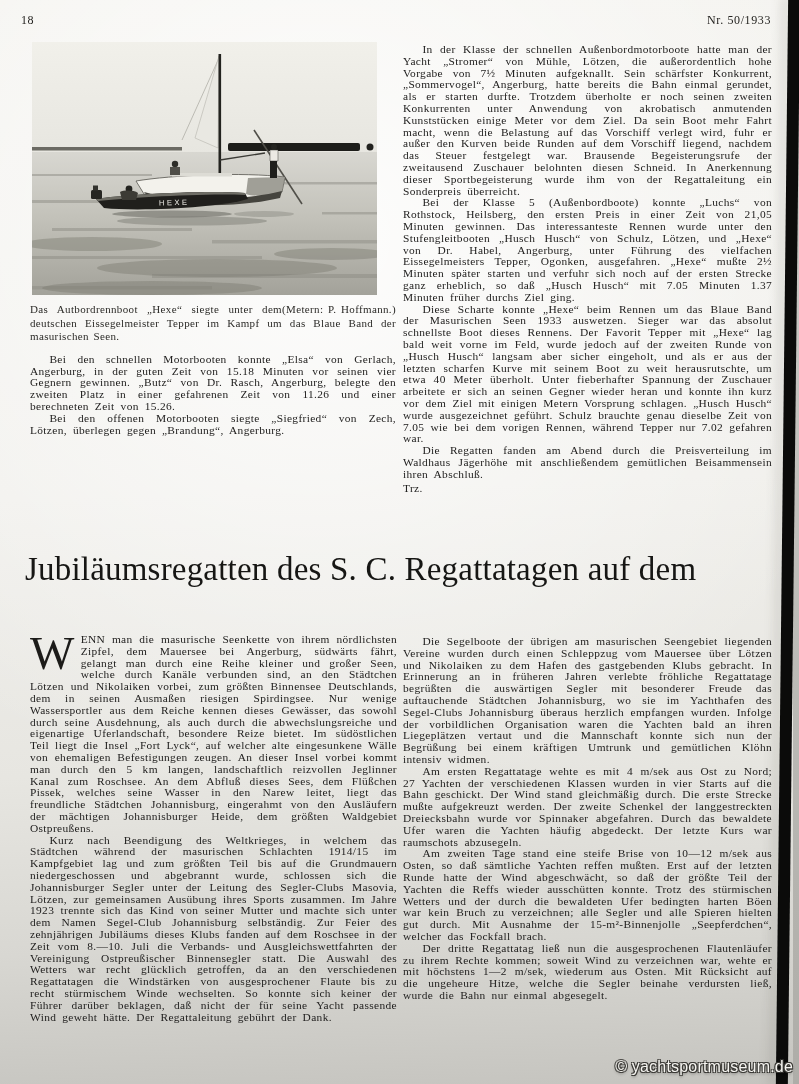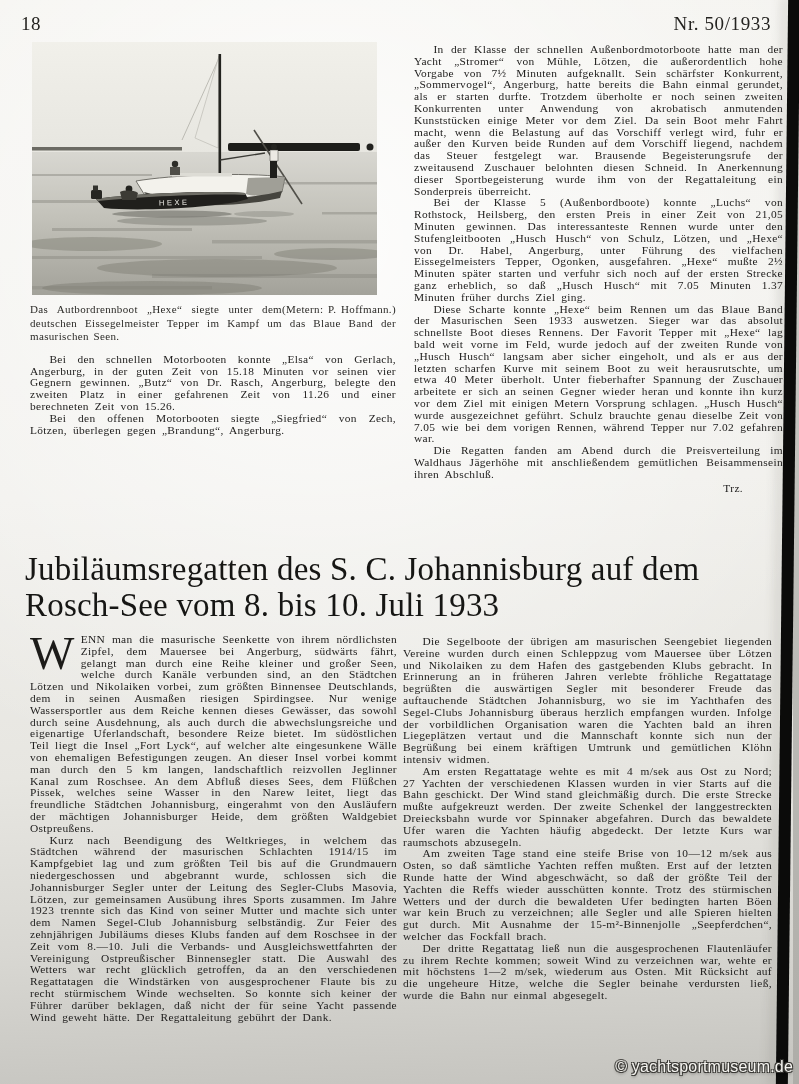--- a/index.html
+++ b/index.html
@@ -9,34 +9,34 @@
       radial-gradient(120% 85% at 40% 22%, rgba(255,255,255,0.85) 0%, rgba(255,255,255,0) 62%),
       linear-gradient(178deg,#f4f3ef 0%,#f0efeb 45%,#e7e6e1 70%,#d8d7d2 86%,#c5c4bf 100%);
     font-family:"Liberation Serif","DejaVu Serif",serif;
     color:#201f1d;
   }
   .edge-strip{position:absolute;right:0;top:0;bottom:0;width:6px;
     background:linear-gradient(#d2d1cd,#aeada8);}
   .scan-bar{position:absolute;right:5px;top:-8px;bottom:-8px;width:12px;background:#0b0b0a;
     transform:rotate(0.65deg);box-shadow:-8px 0 12px -4px rgba(80,78,70,0.35);}
   .header{position:absolute;top:13px;left:21px;width:750px;display:flex;
-    justify-content:space-between;font-size:19px;letter-spacing:0.6px;color:#242320;}
+    justify-content:space-between;font-size:12px;letter-spacing:0.6px;color:#242320;}
   .col{position:absolute;text-align:justify;font-size:11.4px;line-height:11.8px;
     letter-spacing:0.35px;word-spacing:2.8px;color:#222120;}
   .col p{margin:0;text-indent:1.7em;}
   .col p.noindent{text-indent:0;}
   #top-left{left:30px;top:42px;width:366px;}
-  #top-right{left:403px;top:44px;width:369px;margin-left:11px;}
+  #top-right{left:403px;top:44px;width:369px;}
   #main-left{left:30px;top:634px;width:367px;}
   #main-right{left:403px;top:636px;width:369px;}
   figure.photo{margin:0 0 8px 2px;width:345px;height:253px;}
   .caption{font-size:11px;line-height:13.6px;letter-spacing:0.35px;word-spacing:1.6px;
     text-align:justify;color:#2b2a27;margin:0 0 10px 0;}
   .credit{float:right;white-space:nowrap;}
-  .signature{text-align:right;padding-right:40px;margin-top:3px;font-size:11.4px;}
+  .signature{text-align:left;padding-right:40px;margin-top:3px;font-size:11.4px;}
   .headline{position:absolute;left:25px;top:551px;width:762px;margin:0;
     font-size:33px;line-height:36px;font-weight:400;color:#161614;letter-spacing:0.2px;}
   .headline .hl-line{display:block;}
   .dropcap{float:left;font-size:47px;line-height:33px;padding:3px 6px 0 0;color:#1c1b19;}
   .watermark{position:absolute;right:6px;bottom:8px;z-index:5;
     font-family:"Liberation Sans","DejaVu Sans",sans-serif;font-weight:normal;font-size:16px;
     letter-spacing:0.2px;color:#f6f5f1;
     text-shadow:1px 1px 0 #3a3935,-1px -1px 0 #3a3935,1px -1px 0 #3a3935,-1px 1px 0 #3a3935,0 2px 3px rgba(0,0,0,0.45);}
 </style>
 </head>
@@ -137,22 +137,21 @@
 
   <div class="col" id="top-right">
     <p>In der Klasse der schnellen Außenbordmotorboote hatte man der Yacht „Stromer“ von Mühle, Lötzen, die außerordentlich hohe Vorgabe von 7½ Minuten aufgeknallt. Sein schärfster Konkurrent, „Sommervogel“, Angerburg, hatte bereits die Bahn einmal gerundet, als er starten durfte.  Trotzdem überholte er noch seinen zweiten Konkurrenten unter Anwendung von akrobatisch anmutenden Kunststücken einige Meter vor dem Ziel.  Da sein Boot mehr Fahrt macht, wenn die Belastung auf das Vorschiff verlegt wird, fuhr er außer den Kurven beide Runden auf dem Vorschiff liegend, nachdem das Steuer festgelegt war.  Brausende Begeisterungsrufe der zweitausend Zuschauer belohnten diesen Schneid.  In Anerkennung dieser Sportbegeisterung wurde ihm von der Regattaleitung ein Sonderpreis überreicht.</p>
     <p>Bei der Klasse 5 (Außenbordboote) konnte „Luchs“ von Rothstock, Heilsberg, den ersten Preis in einer Zeit von 21,05 Minuten gewinnen.  Das interessanteste Rennen wurde unter den Stufengleitbooten „Husch Husch“ von Schulz, Lötzen, und „Hexe“ von Dr. Habel, Angerburg, unter Führung des vielfachen Eissegelmeisters Tepper, Ogonken, ausgefahren. „Hexe“ mußte 2½ Minuten später starten und verfuhr sich noch auf der ersten Strecke ganz erheblich, so daß „Husch Husch“ mit 7.05 Minuten 1.37 Minuten früher durchs Ziel ging.</p>
     <p>Diese Scharte konnte „Hexe“ beim Rennen um das Blaue Band der Masurischen Seen 1933 auswetzen.  Sieger war das absolut schnellste Boot dieses Rennens.  Der Favorit Tepper mit „Hexe“ lag bald weit vorne im Feld, wurde jedoch auf der zweiten Runde von „Husch Husch“ langsam aber sicher eingeholt, und als er aus der letzten scharfen Kurve mit seinem Boot zu weit herausrutschte, um etwa 40 Meter überholt. Unter fieberhafter Spannung der Zuschauer arbeitete er sich an seinen Gegner wieder heran und konnte ihn kurz vor dem Ziel mit einigen Metern Vorsprung schlagen.  „Husch Husch“ wurde ausgezeichnet geführt.  Schulz brauchte genau dieselbe Zeit von 7.05 wie bei dem vorigen Rennen, während Tepper nur 7.02 gefahren war.</p>
     <p>Die Regatten fanden am Abend durch die Preisverteilung im Waldhaus Jägerhöhe mit anschließendem gemütlichen Beisammensein ihren Abschluß.</p>
     <div class="signature">Trz.</div>
   </div>
 
   <h1 class="headline">
-    <span class="hl-line">Jubiläumsregatten des S. C. Johannisburg auf dem</span>
-    <span class="hl-line">Rosch-See vom 8. bis 10. Juli 1933</span>
+    <span class="hl-line">Jubiläumsregatten des S. C. Regattatagen auf dem</span>
   </h1>
 
   <div class="col" id="main-left">
     <p class="noindent">
       <span class="dropcap">W</span><span>ENN man die masurische Seenkette von ihrem nördlichsten Zipfel, dem Mauersee bei Angerburg, südwärts fährt, gelangt man durch eine Reihe kleiner und großer Seen, welche durch Kanäle verbunden sind, an den Städtchen Lötzen und Nikolaiken vorbei, zum größten Binnensee Deutschlands, dem in seinen Ausmaßen riesigen Spirdingsee.  Nur wenige Wassersportler aus dem Reiche kennen dieses Gewässer, das sowohl durch seine Ausdehnung, als auch durch die abwechslungsreiche und eigenartige Uferlandschaft, besondere Reize bietet.  Im südöstlichen Teil liegt die Insel „Fort Lyck“, auf welcher alte eingesunkene Wälle von ehemaligen Befestigungen zeugen.  An dieser Insel vorbei kommt man durch den 5 km langen, landschaftlich reizvollen Jeglinner Kanal zum Roschsee.  An dem Abfluß dieses Sees, dem Flüßchen Pissek, welches seine Wasser in den Narew leitet, liegt das freundliche Städtchen Johannisburg, eingerahmt von den Ausläufern der mächtigen Johannisburger Heide, dem größten Waldgebiet Ostpreußens.</span>
     </p>
     <p>Kurz nach Beendigung des Weltkrieges, in welchem das Städtchen während der masurischen Schlachten 1914/15 im Kampfgebiet lag und zum größten Teil bis auf die Grundmauern niedergeschossen und abgebrannt wurde, schlossen sich die Johannisburger Segler unter der Leitung des Segler-Clubs Masovia, Lötzen, zur gemeinsamen Ausübung ihres Sports zusammen.  Im Jahre 1923 trennte sich das Kind von seiner Mutter und machte sich unter dem Namen Segel-Club Johannisburg selbständig.  Zur Feier des zehnjährigen Jubiläums dieses Klubs fanden auf dem Roschsee in der Zeit vom 8.—10. Juli die Verbands- und Ausgleichswettfahrten der Vereinigung Ostpreußischer Binnensegler statt. Die Auswahl des Wetters war recht glücklich getroffen, da an den verschiedenen Regattatagen die Windstärken von ausgesprochener Flaute bis zu recht stürmischem Winde wechselten.  So konnte sich keiner der Führer darüber beklagen, daß nicht der für seine Yacht passende Wind geweht hätte. Der Regattaleitung gebührt der Dank.</p>
   </div>
 
   <div class="col" id="main-right">

